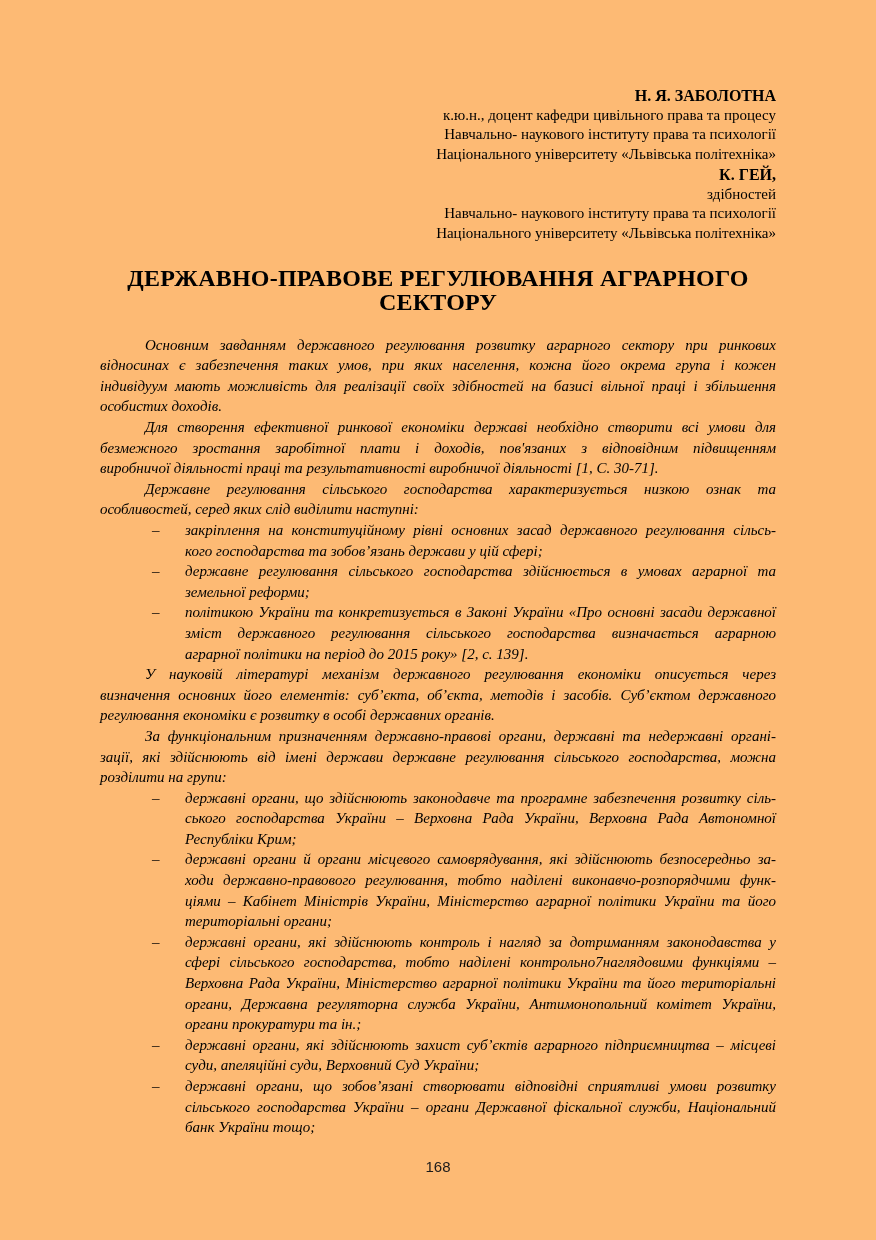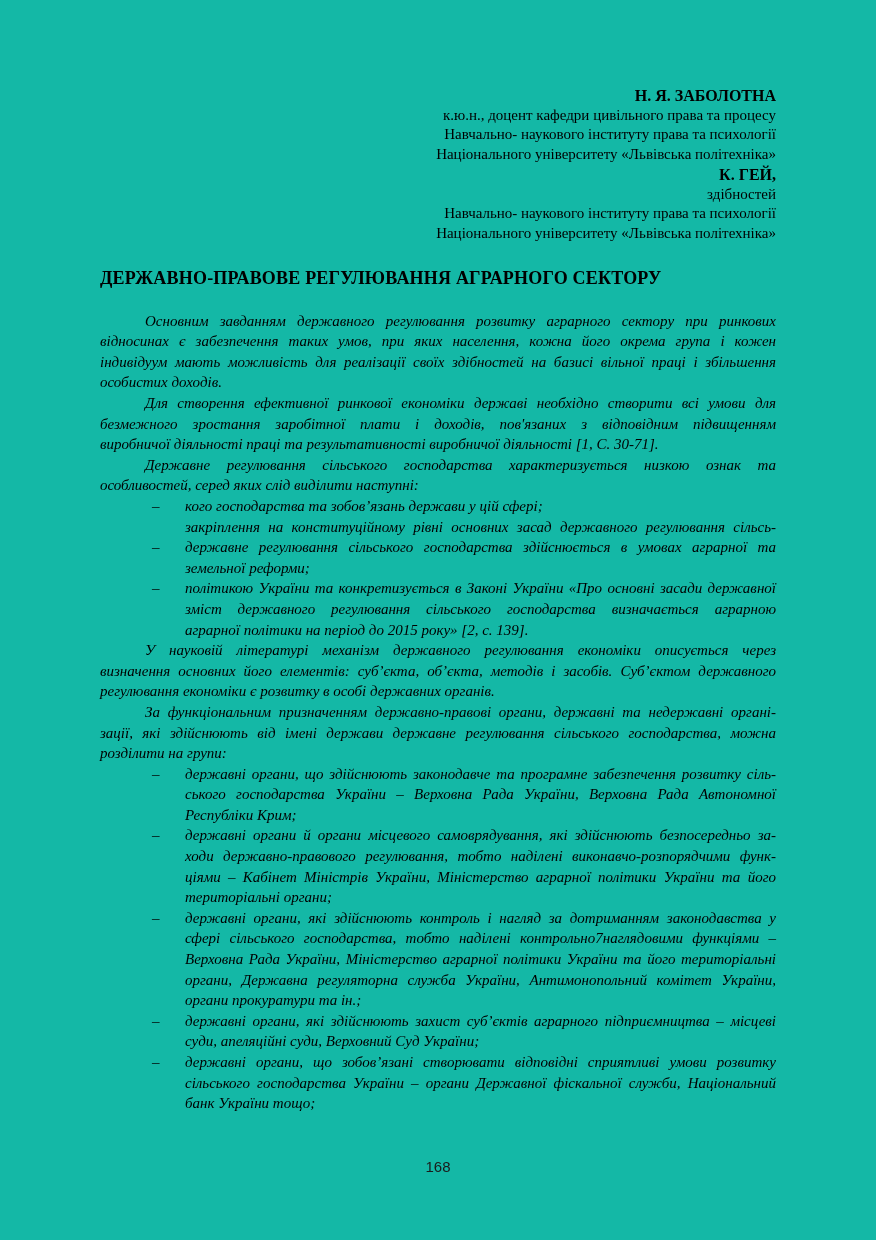--- a/index.html
+++ b/index.html
@@ -4,42 +4,42 @@
 <style>
   html, body {
     margin: 0;
     padding: 0;
     background: #ffffff;
   }
   .page {
     position: relative;
     width: 876px;
     height: 1240px;
-    background: #14b8a6;
+    background: #fdba74;
     color: #000000;
     font-family: "Liberation Serif", "DejaVu Serif", serif;
     box-sizing: border-box;
     padding: 86px 100px 0 100px;
     overflow: hidden;
   }
   
   .authors {
     text-align: right;
     font-size: 15px;
     line-height: 19.7px;
   }
   .author-name {
     font-weight: bold;
     font-size: 16px;
   }
   
   .title {
     margin: 22px 0 21px 0;
-    text-align: left;
-    font-size: 18px;
+    text-align: center;
+    font-size: 24px;
     line-height: 24px;
     font-weight: bold;
     letter-spacing: 0.2px;
   }
   
   .doc-body {
     font-size: 15px;
     line-height: 20.6px;
     font-style: italic;
   }
@@ -106,22 +106,22 @@
         <div class="line">безмежного зростання заробітної плати і доходів, пов'язаних з відповідним підвищенням</div>
         <div class="line last">виробничої діяльності праці та результативності виробничої діяльності [1, С. 30-71].</div>
       </div>
       <div class="para">
         <div class="line first">Державне регулювання сільського господарства характеризується низкою ознак та</div>
         <div class="line last">особливостей, серед яких слід виділити наступні:</div>
       </div>
       <div class="blist">
         <div class="item">
           <span class="marker">–</span>
+          <div class="line">закріплення на конституційному рівні основних засад державного регулювання сільсь-</div>
           <div class="line last">кого господарства та зобов’язань держави у цій сфері;</div>
-          <div class="line">закріплення на конституційному рівні основних засад державного регулювання сільсь-</div>
         </div>
         <div class="item">
           <span class="marker">–</span>
           <div class="line">державне регулювання сільського господарства здійснюється в умовах аграрної та</div>
           <div class="line last">земельної реформи;</div>
         </div>
         <div class="item">
           <span class="marker">–</span>
           <div class="line">політикою України та конкретизується в Законі України «Про основні засади державної</div>
           <div class="line">зміст державного регулювання сільського господарства визначається аграрною</div>

